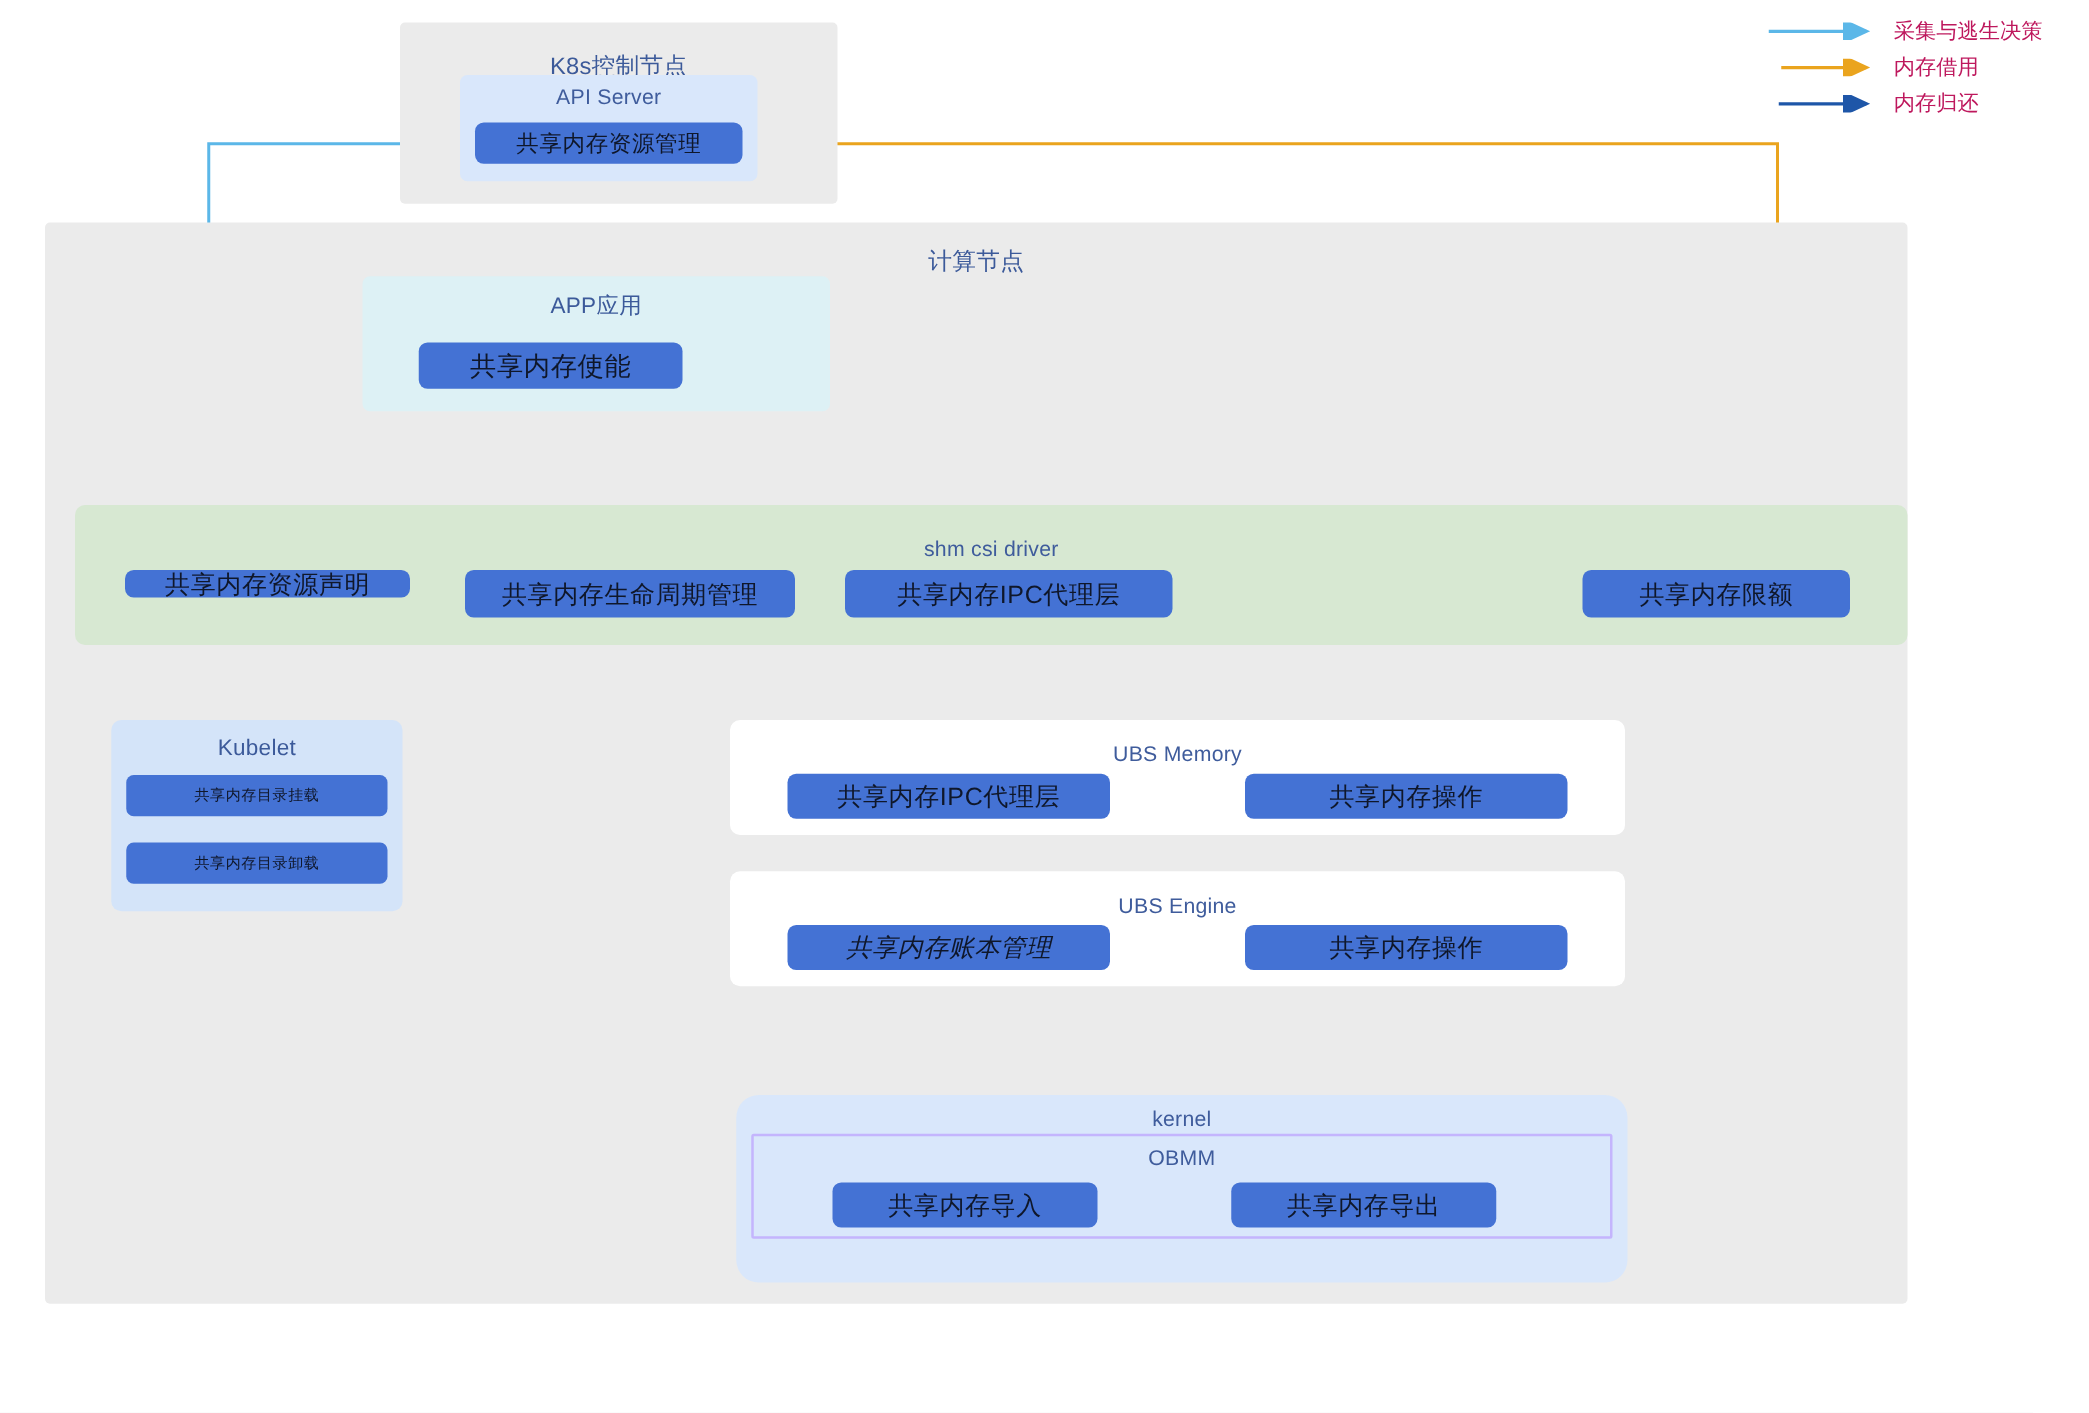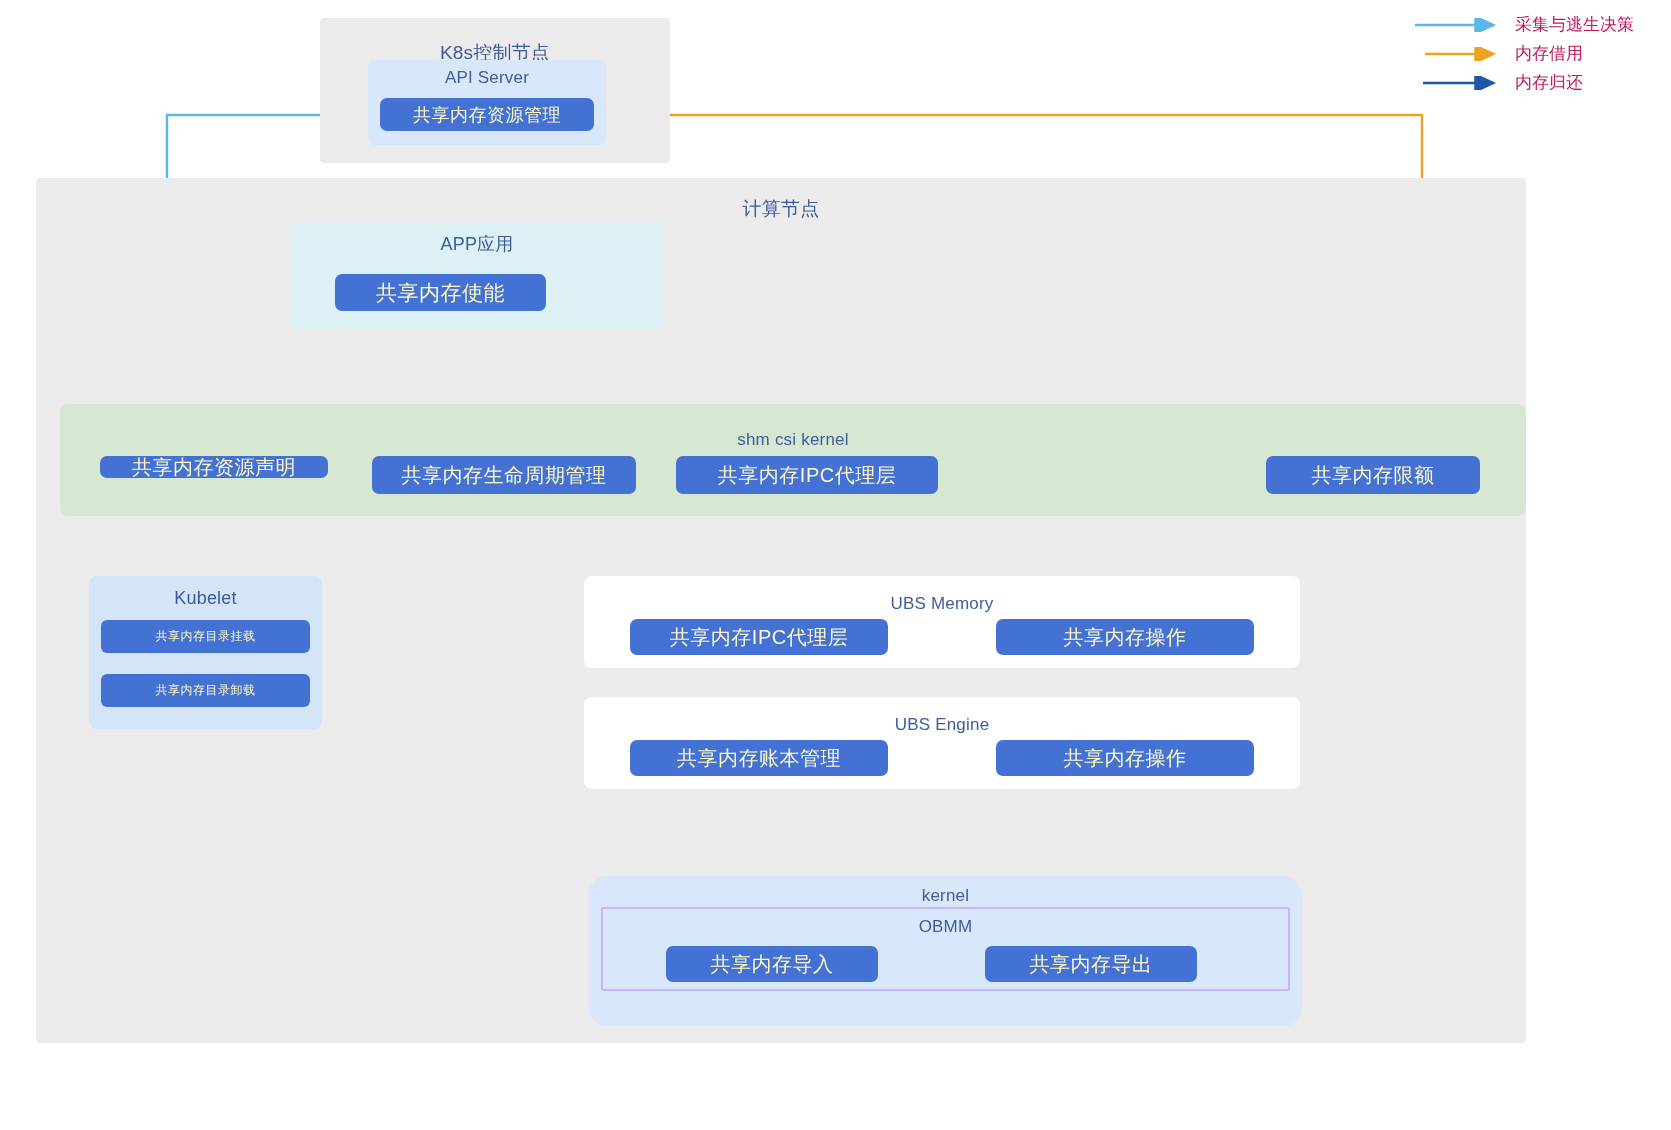--- a/index.html
+++ b/index.html
@@ -7,21 +7,21 @@
   #canvas{position:relative;width:1671px;height:1130px;overflow:hidden;background:#fff;}
   svg#wires{position:absolute;left:0;top:0;width:1671px;height:1130px;pointer-events:none;}
 
   
   .group{position:absolute;box-sizing:border-box;}
   .group-title{position:absolute;left:0;right:0;text-align:center;color:#3c5a9a;
     font-size:19px;letter-spacing:.2px;}
   .group-title.small{font-size:17px;color:#3f5c9c;}
 
   
-  .node{position:absolute;box-sizing:border-box;background:#4472d4;color:#fef9c3;
+  .node{position:absolute;box-sizing:border-box;background:#4472d4;color:#0f172a;
     border-radius:7px;display:flex;align-items:center;justify-content:center;
     font-size:20px;white-space:nowrap;letter-spacing:.5px;}
   .node.sm{font-size:12px;border-radius:6px;}
 
   
   .k8s-node{background:#ebebeb;border-radius:4px;}
   .api-server{background:#d9e7fb;border-radius:6px;}
   .compute-node{background:#ebebeb;border-radius:4px;}
   .app-box{background:#ddf1f5;border-radius:6px;margin-left:34px;}
   .csi-box{background:#d7e8d2;border-radius:8px;}
@@ -165,21 +165,21 @@
   <div class="group compute-node" style="left:36px;top:178px;width:1490px;height:865px;">
     <div class="group-title" style="top:18px;">计算节点</div>
   </div>
 
   <div class="group app-box" style="left:256px;top:221px;width:374px;height:108px;">
     <div class="group-title" style="top:11px;font-size:18px;">APP应用</div>
   </div>
   <div class="node" style="left:335px;top:274px;width:211px;height:37px;font-size:21px;">共享内存使能</div>
 
   <div class="group csi-box" style="left:60px;top:404px;width:1466px;height:112px;">
-    <div class="group-title small" style="top:26px;">shm csi kernel</div>
+    <div class="group-title small" style="top:26px;">shm csi driver</div>
   </div>
   <div class="node" style="left:100px;top:456px;width:228px;height:22px;">共享内存资源声明</div>
   <div class="node" style="left:372px;top:456px;width:264px;height:38px;">共享内存生命周期管理</div>
   <div class="node" style="left:676px;top:456px;width:262px;height:38px;">共享内存IPC代理层</div>
   <div class="node" style="left:1266px;top:456px;width:214px;height:38px;">共享内存限额</div>
 
   <div class="group kubelet-box" style="left:89px;top:576px;width:233px;height:153px;">
     <div class="group-title" style="top:12px;font-size:18px;">Kubelet</div>
   </div>
   <div class="node sm" style="left:101px;top:620px;width:209px;height:33px;">共享内存目录挂载</div>
@@ -187,21 +187,21 @@
 
   <div class="group white-box" style="left:584px;top:576px;width:716px;height:92px;">
     <div class="group-title small" style="top:18px;">UBS Memory</div>
   </div>
   <div class="node" style="left:630px;top:619px;width:258px;height:36px;">共享内存IPC代理层</div>
   <div class="node" style="left:996px;top:619px;width:258px;height:36px;">共享内存操作</div>
 
   <div class="group white-box" style="left:584px;top:697px;width:716px;height:92px;">
     <div class="group-title small" style="top:18px;">UBS Engine</div>
   </div>
-  <div class="node" style="left:630px;top:740px;width:258px;height:36px;">共享内存账本管理</div>
+  <div class="node" style="left:630px;top:740px;width:258px;height:36px;font-style:italic;">共享内存账本管理</div>
   <div class="node" style="left:996px;top:740px;width:258px;height:36px;">共享内存操作</div>
 
   <div class="group kernel-box" style="left:589px;top:876px;width:713px;height:150px;">
     <div class="group-title small" style="top:10px;">kernel</div>
   </div>
   <div class="group obmm-box" style="left:601px;top:907px;width:689px;height:84px;">
     <div class="group-title small" style="top:8px;">OBMM</div>
   </div>
   <div class="node" style="left:666px;top:946px;width:212px;height:36px;">共享内存导入</div>
   <div class="node" style="left:985px;top:946px;width:212px;height:36px;">共享内存导出</div>

